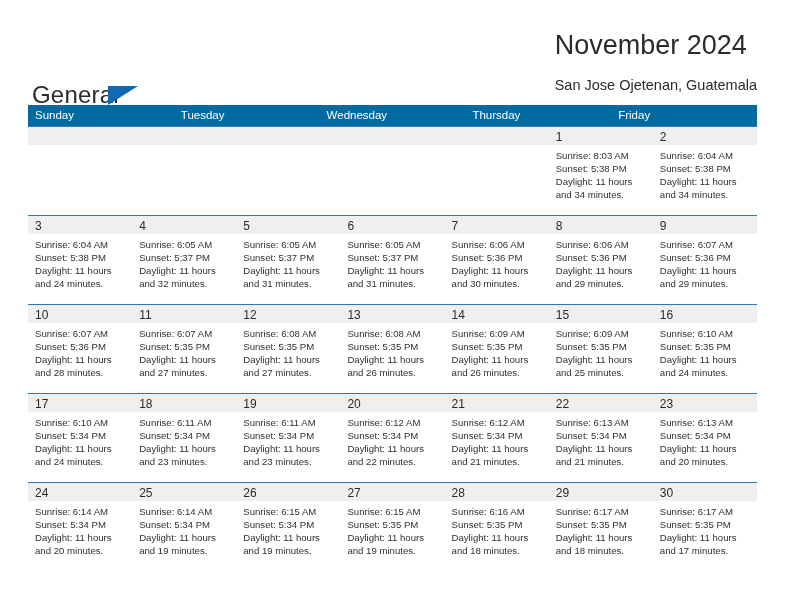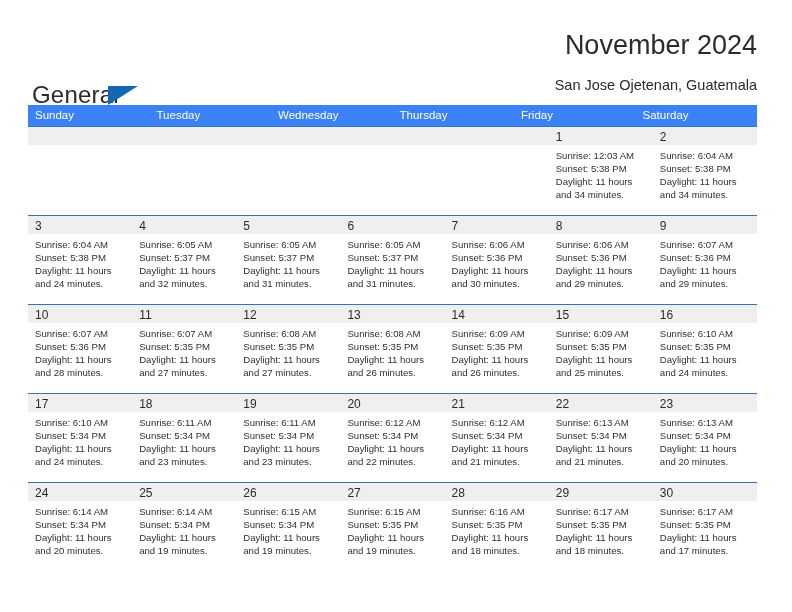--- a/index.html
+++ b/index.html
@@ -63,21 +63,21 @@
     font-size: 18px;
     line-height: 26px;
     letter-spacing: 0.2px;
     color: #1f7ac4;
     font-family: "Liberation Sans", sans-serif;
   }
   .titles {
     position: absolute;
     right: 0;
     top: 0;
-    text-align: right;
+    text-align: left;
   }
   .cal-title {
     font-size: 27px;
     line-height: 34px;
     color: #2b2b2b;
     font-weight: normal;
     white-space: nowrap;
   }
   .cal-subtitle {
     font-size: 14.5px;
@@ -89,21 +89,21 @@
 
   
   .calendar {
     position: absolute;
     left: 28px;
     top: 105px;
     width: 729px;
   }
   .cal-head {
     display: flex;
-    background: #3b82f6;
+    background: #0369a1;
     height: 21px;
   }
   .cal-head .hcell {
     flex: 1 1 0;
     color: #ffffff;
     font-size: 11.5px;
     line-height: 21px;
     padding-left: 7px;
     box-sizing: border-box;
     white-space: nowrap;
@@ -170,21 +170,20 @@
   </div>
 
   <div class="calendar">
 
     <div class="cal-head">
       <div class="hcell">Sunday</div>
       <div class="hcell">Tuesday</div>
       <div class="hcell">Wednesday</div>
       <div class="hcell">Thursday</div>
       <div class="hcell">Friday</div>
-      <div class="hcell">Saturday</div>
     </div>
 
     <div class="week">
       <div class="daycell empty">
         <div class="num-band"><span class="daynum"></span></div>
         <div class="info">
           <div></div>
           <div></div>
           <div></div>
           <div></div>
@@ -222,21 +221,21 @@
         <div class="info">
           <div></div>
           <div></div>
           <div></div>
           <div></div>
         </div>
       </div>
       <div class="daycell">
         <div class="num-band"><span class="daynum">1</span></div>
         <div class="info">
-          <div>Sunrise: 12:03 AM</div>
+          <div>Sunrise: 8:03 AM</div>
           <div>Sunset: 5:38 PM</div>
           <div>Daylight: 11 hours</div>
           <div>and 34 minutes.</div>
         </div>
       </div>
       <div class="daycell">
         <div class="num-band"><span class="daynum">2</span></div>
         <div class="info">
           <div>Sunrise: 6:04 AM</div>
           <div>Sunset: 5:38 PM</div>

